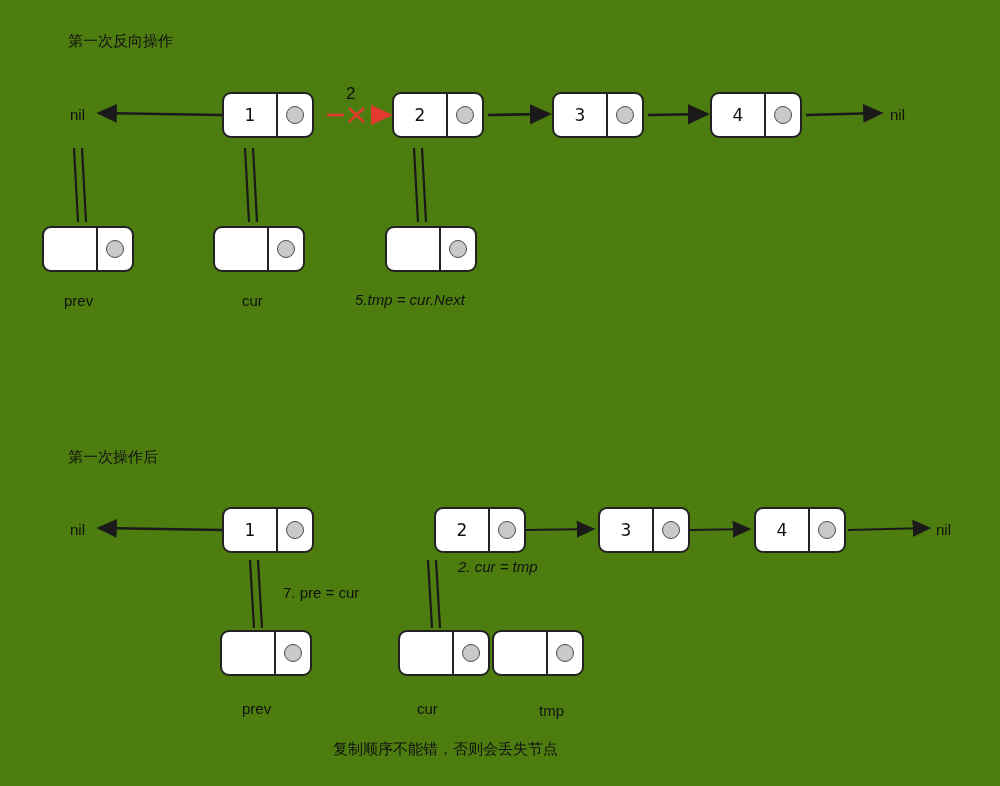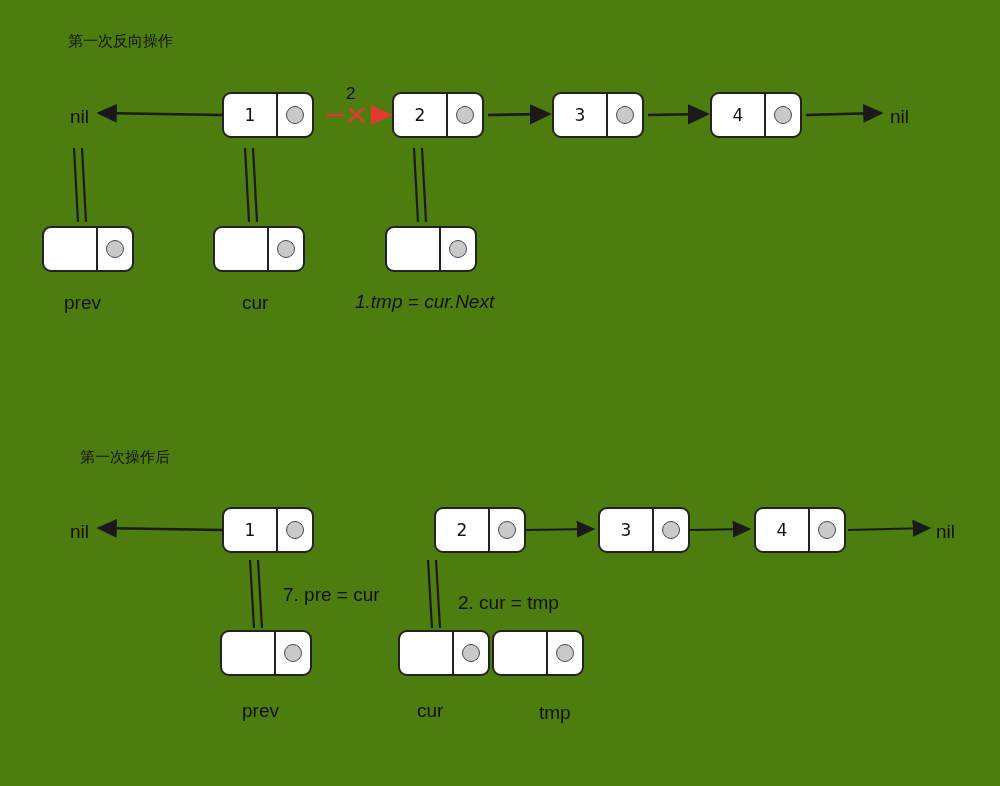--- a/index.html
+++ b/index.html
@@ -56,21 +56,21 @@
   }
   .node .dot {
     width: 16px;
     height: 16px;
     border-radius: 50%;
     background: #c9c9c9;
     border: 1.6px solid #4a4a4a;
   }
   .label {
     position: absolute;
-    font-size: 19px;
+    font-size: 15px;
     color: #111;
     white-space: nowrap;
   }
   .label.italic {
     font-style: italic;
   }
   .caption {
     position: absolute;
     font-size: 15px;
     font-family: "DejaVu Sans", sans-serif;
@@ -180,23 +180,23 @@
       </div>
   </div>
   <div class="label" style="left:242px; top:292px;">cur</div>
 
   <div class="node" style="left:385px; top:226px;">
     <div class="val"></div>
     <div class="ptr">
         <div class="dot"></div>
       </div>
   </div>
-  <div class="label italic" style="left:355px; top:291px;">1.tmp = cur.Next</div>
-
-  <div class="caption" style="left:80px; top:448px;">第一次操作后</div>
+  <div class="label italic" style="left:355px; top:291px;">5.tmp = cur.Next</div>
+
+  <div class="caption" style="left:68px; top:448px;">第一次操作后</div>
 
   <div class="label" style="left:70px; top:521px;">nil</div>
   <div class="label" style="left:936px; top:521px;">nil</div>
 
   <div class="node" style="left:222px; top:507px;">
     <div class="val">1</div>
     <div class="ptr">
         <div class="dot"></div>
       </div>
   </div>
@@ -216,21 +216,21 @@
   </div>
 
   <div class="node" style="left:754px; top:507px;">
     <div class="val">4</div>
     <div class="ptr">
         <div class="dot"></div>
       </div>
   </div>
 
   <div class="label" style="left:283px; top:584px;">7. pre = cur</div>
-  <div class="label" style="left:458px; top:592px;">2. cur = tmp</div>
+  <div class="label" style="left:458px; top:558px;font-style:italic;">2. cur = tmp</div>
 
   <div class="node" style="left:220px; top:630px;">
     <div class="val"></div>
     <div class="ptr">
         <div class="dot"></div>
       </div>
   </div>
   <div class="label" style="left:242px; top:700px;">prev</div>
 
   <div class="node" style="left:398px; top:630px;">
@@ -242,14 +242,15 @@
   <div class="label" style="left:417px; top:700px;">cur</div>
 
   <div class="node" style="left:492px; top:630px;">
     <div class="val"></div>
     <div class="ptr">
         <div class="dot"></div>
       </div>
   </div>
   <div class="label" style="left:539px; top:702px;">tmp</div>
 
+  <div class="caption" style="left:333px; top:740px;">复制顺序不能错，否则会丢失节点</div>
 
 </div>
 
 </body></html>

